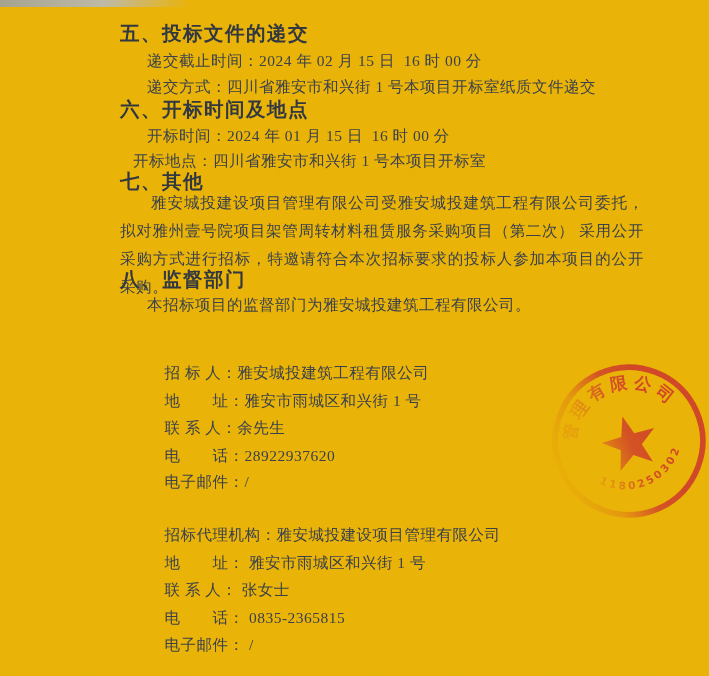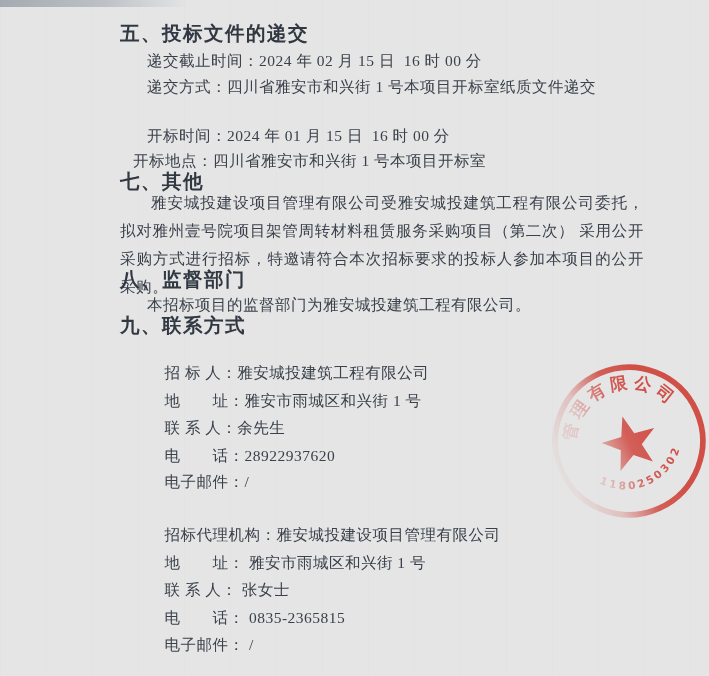--- a/index.html
+++ b/index.html
@@ -3,21 +3,21 @@
 <meta charset="utf-8">
 <style>
   html,body{margin:0;padding:0;}
   body{
     width:709px;height:676px;overflow:hidden;
     background:#ffffff;
     font-family:"Liberation Serif","DejaVu Serif",serif;
     position:relative;
   }
   .page{
-    position:absolute;inset:0;background:#e5e5e5;
+    position:absolute;inset:0;background:#eab308;
   }
   
   .page::after{
     content:"";position:absolute;inset:0;pointer-events:none;
     background:repeating-linear-gradient(90deg,rgba(120,130,145,.05) 0 1px,transparent 1px 46px);
     opacity:.5;
   }
   .scan-smudge{
     position:absolute;top:0;left:0;width:190px;height:7px;
     background:linear-gradient(90deg,#9aa0a9 0%,#b6bbc2 55%,rgba(182,187,194,0) 100%);
@@ -49,30 +49,30 @@
 <body>
 
 <div class="page">
 
   <div class="scan-smudge"></div>
 
   <div class="hd" style="left:120px;top:23px">五、投标文件的递交</div>
   <div class="ln" style="left:147px;top:51px">递交截止时间：2024 年 02 月 15 日  16 时 00 分</div>
   <div class="ln" style="left:147px;top:77px">递交方式：四川省雅安市和兴街 1 号本项目开标室纸质文件递交</div>
 
+  <div class="hd" style="left:120px;top:99px">六、开标时间及地点</div>
   <div class="ln" style="left:147px;top:126px">开标时间：2024 年 01 月 15 日  16 时 00 分</div>
   <div class="ln" style="left:133px;top:151px">开标地点：四川省雅安市和兴街 1 号本项目开标室</div>
 
   <div class="hd" style="left:120px;top:171px">七、其他</div>
   <div class="para">雅安城投建设项目管理有限公司受雅安城投建筑工程有限公司委托，拟对雅州壹号院项目架管周转材料租赁服务采购项目（第二次）  采用公开采购方式进行招标，特邀请符合本次招标要求的投标人参加本项目的公开采购。</div>
 
   <div class="hd" style="left:120px;top:269px">八、监督部门</div>
   <div class="ln" style="left:147px;top:295px">本招标项目的监督部门为雅安城投建筑工程有限公司。</div>
 
-  <div class="hd" style="left:120px;top:315px">九、联系方式</div>
 
   <div class="ln" style="left:147px;top:343px">
     <span class="contact-label">招 标 人：</span><span class="contact-value">雅安城投建筑工程有限公司</span>
   </div>
   <div class="ln" style="left:147px;top:371px">
     <span class="contact-label">地　　址：</span><span class="contact-value">雅安市雨城区和兴街 1 号</span>
   </div>
   <div class="ln" style="left:147px;top:398px">
     <span class="contact-label">联 系 人：</span><span class="contact-value">余先生</span>
   </div>

